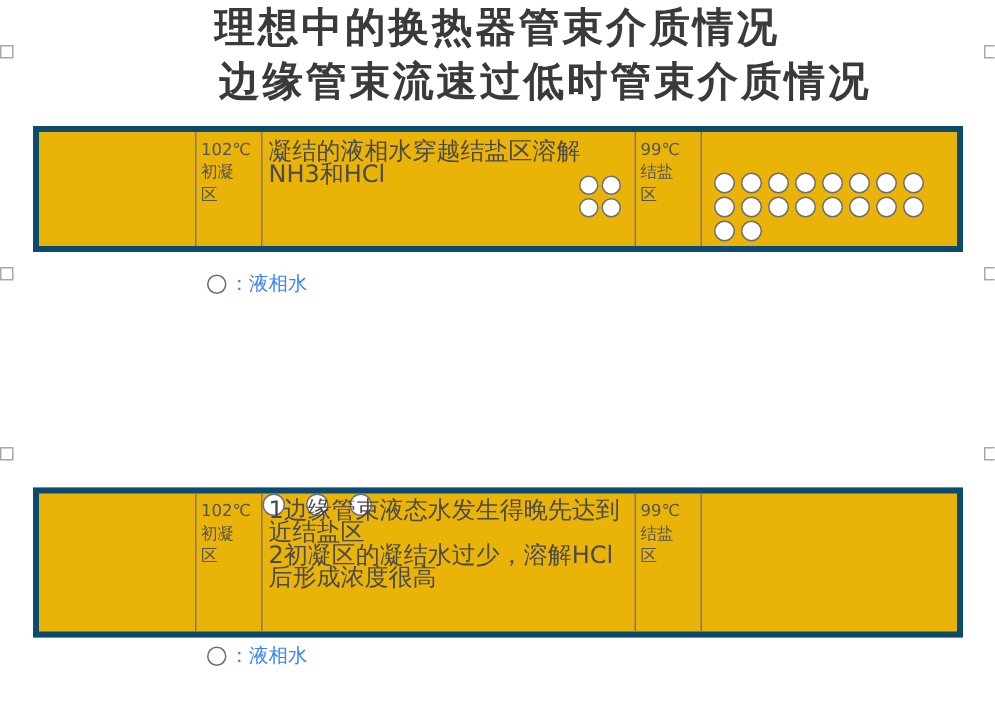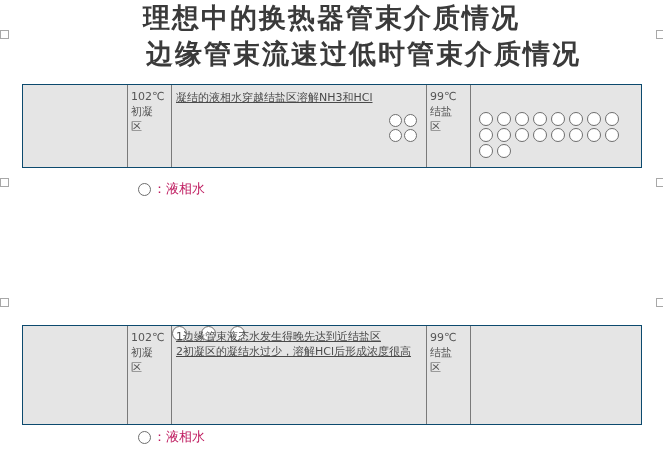--- a/index.html
+++ b/index.html
@@ -41,22 +41,22 @@
   }
   .title-2 {
     left: 0; top: 268px; width: 663px;
     font-size: 27px;
     padding-left: 32px;
   }
 
   
   .frame {
     position: absolute;
-    border: 1px solid #0c4a6e;
-    background: #e5e5e5;
+    border: 4px solid #0c4a6e;
+    background: #eab308;
     box-sizing: border-box;
     display: flex;
   }
   .frame-1 { left: 22px; top: 84px; width: 620px; height: 84px; }
   .frame-2 { left: 22px; top: 325px; width: 620px; height: 100px; }
 
   .col {
     position: relative;
     box-sizing: border-box;
     border-right: 1px solid #7a7a7a;
@@ -81,24 +81,23 @@
     line-height: 15px;
     box-sizing: border-box;
   }
   .vlabel span { display: block; }
 
   .maintext {
     position: absolute;
     left: 4px; top: 5px;
     right: 4px;
     font-family: "DejaVu Sans", sans-serif;
-    font-size: 11px;
+    font-size: 16px;
     line-height: 15px;
     color: #4a4a4a;
-    text-decoration: underline;
   }
   .maintext-2 { top: 3px; }
 
   
   .circle {
     box-sizing: border-box;
     border: 1px solid #6e6e6e;
     border-radius: 50%;
     background: #ffffff;
   }
@@ -128,21 +127,21 @@
   }
   .cluster-row3 .circle { width: 15px; height: 15px; margin-right: 14px; }
 
   
   .legend {
     position: absolute;
     display: flex;
     align-items: center;
     font-family: "DejaVu Sans", sans-serif;
     font-size: 13px;
-    color: #be185d;
+    color: #3b82f6;
   }
   .legend-1 { left: 138px; top: 180px; }
   .legend-2 { left: 138px; top: 428px; }
   .legend .circle { width: 13px; height: 13px; }
   .legend .legend-text { margin-left: 2px; }
 </style>
 </head>
 <body>
 
 <div class="page">

